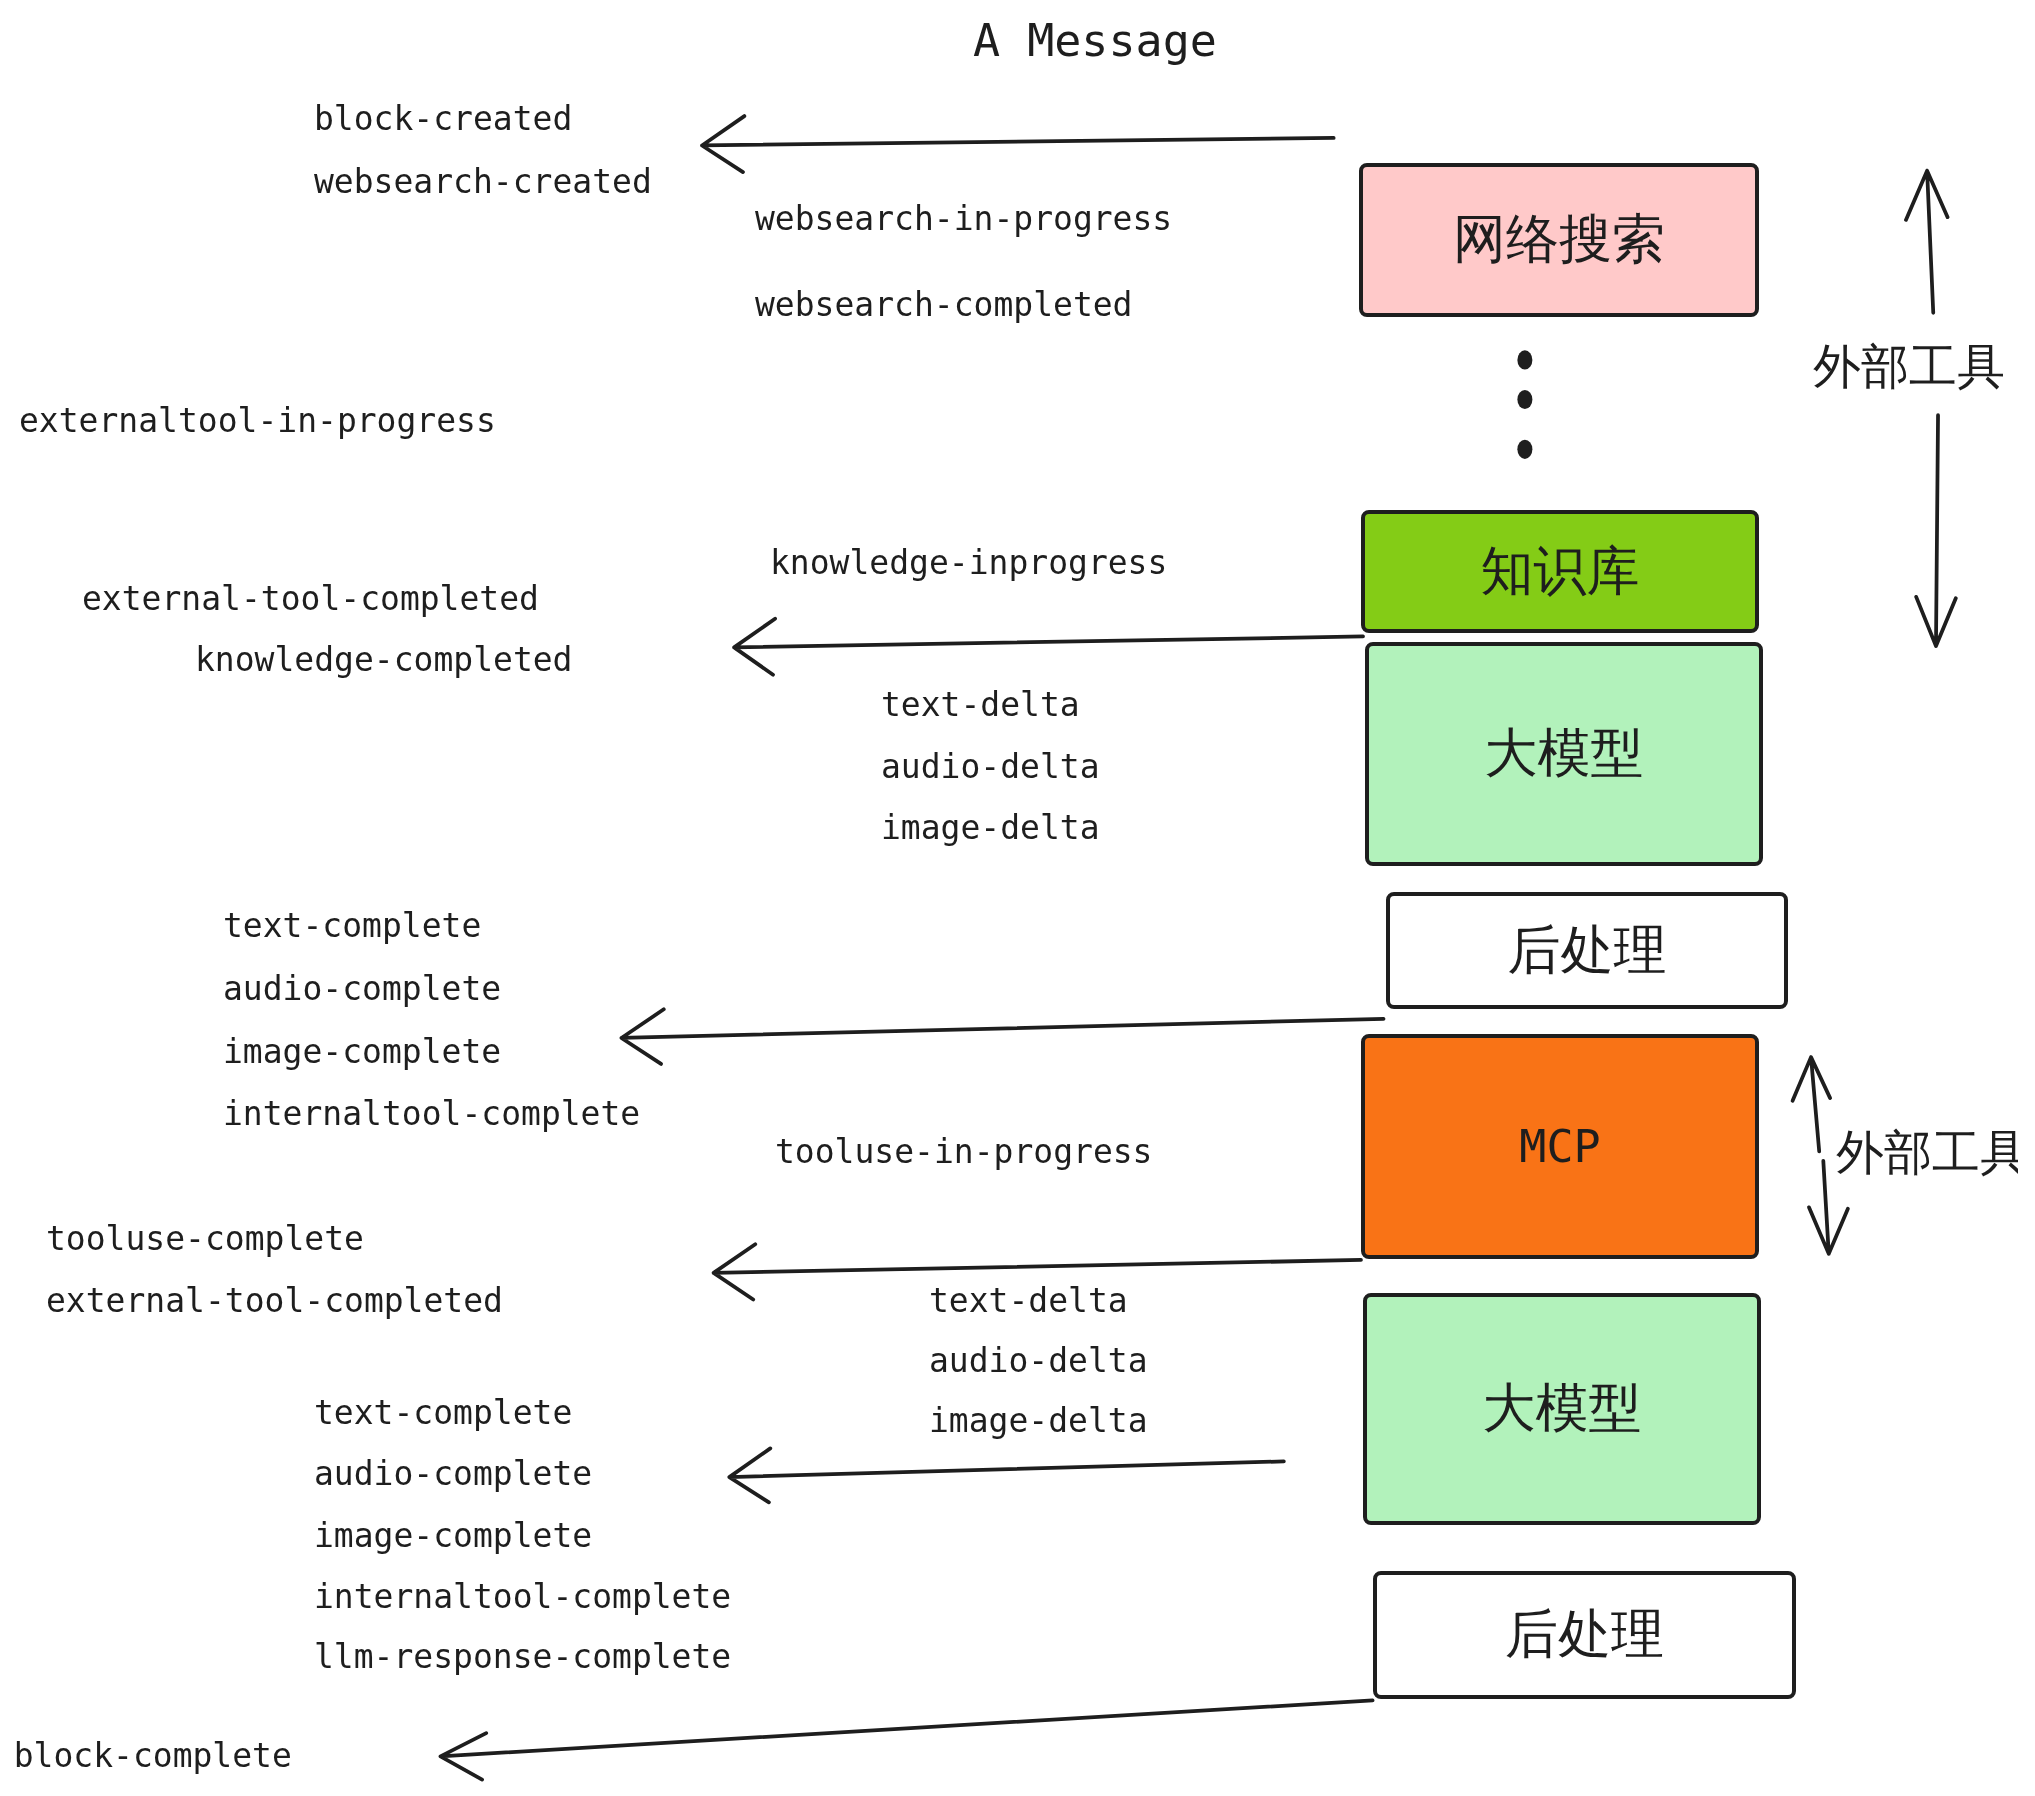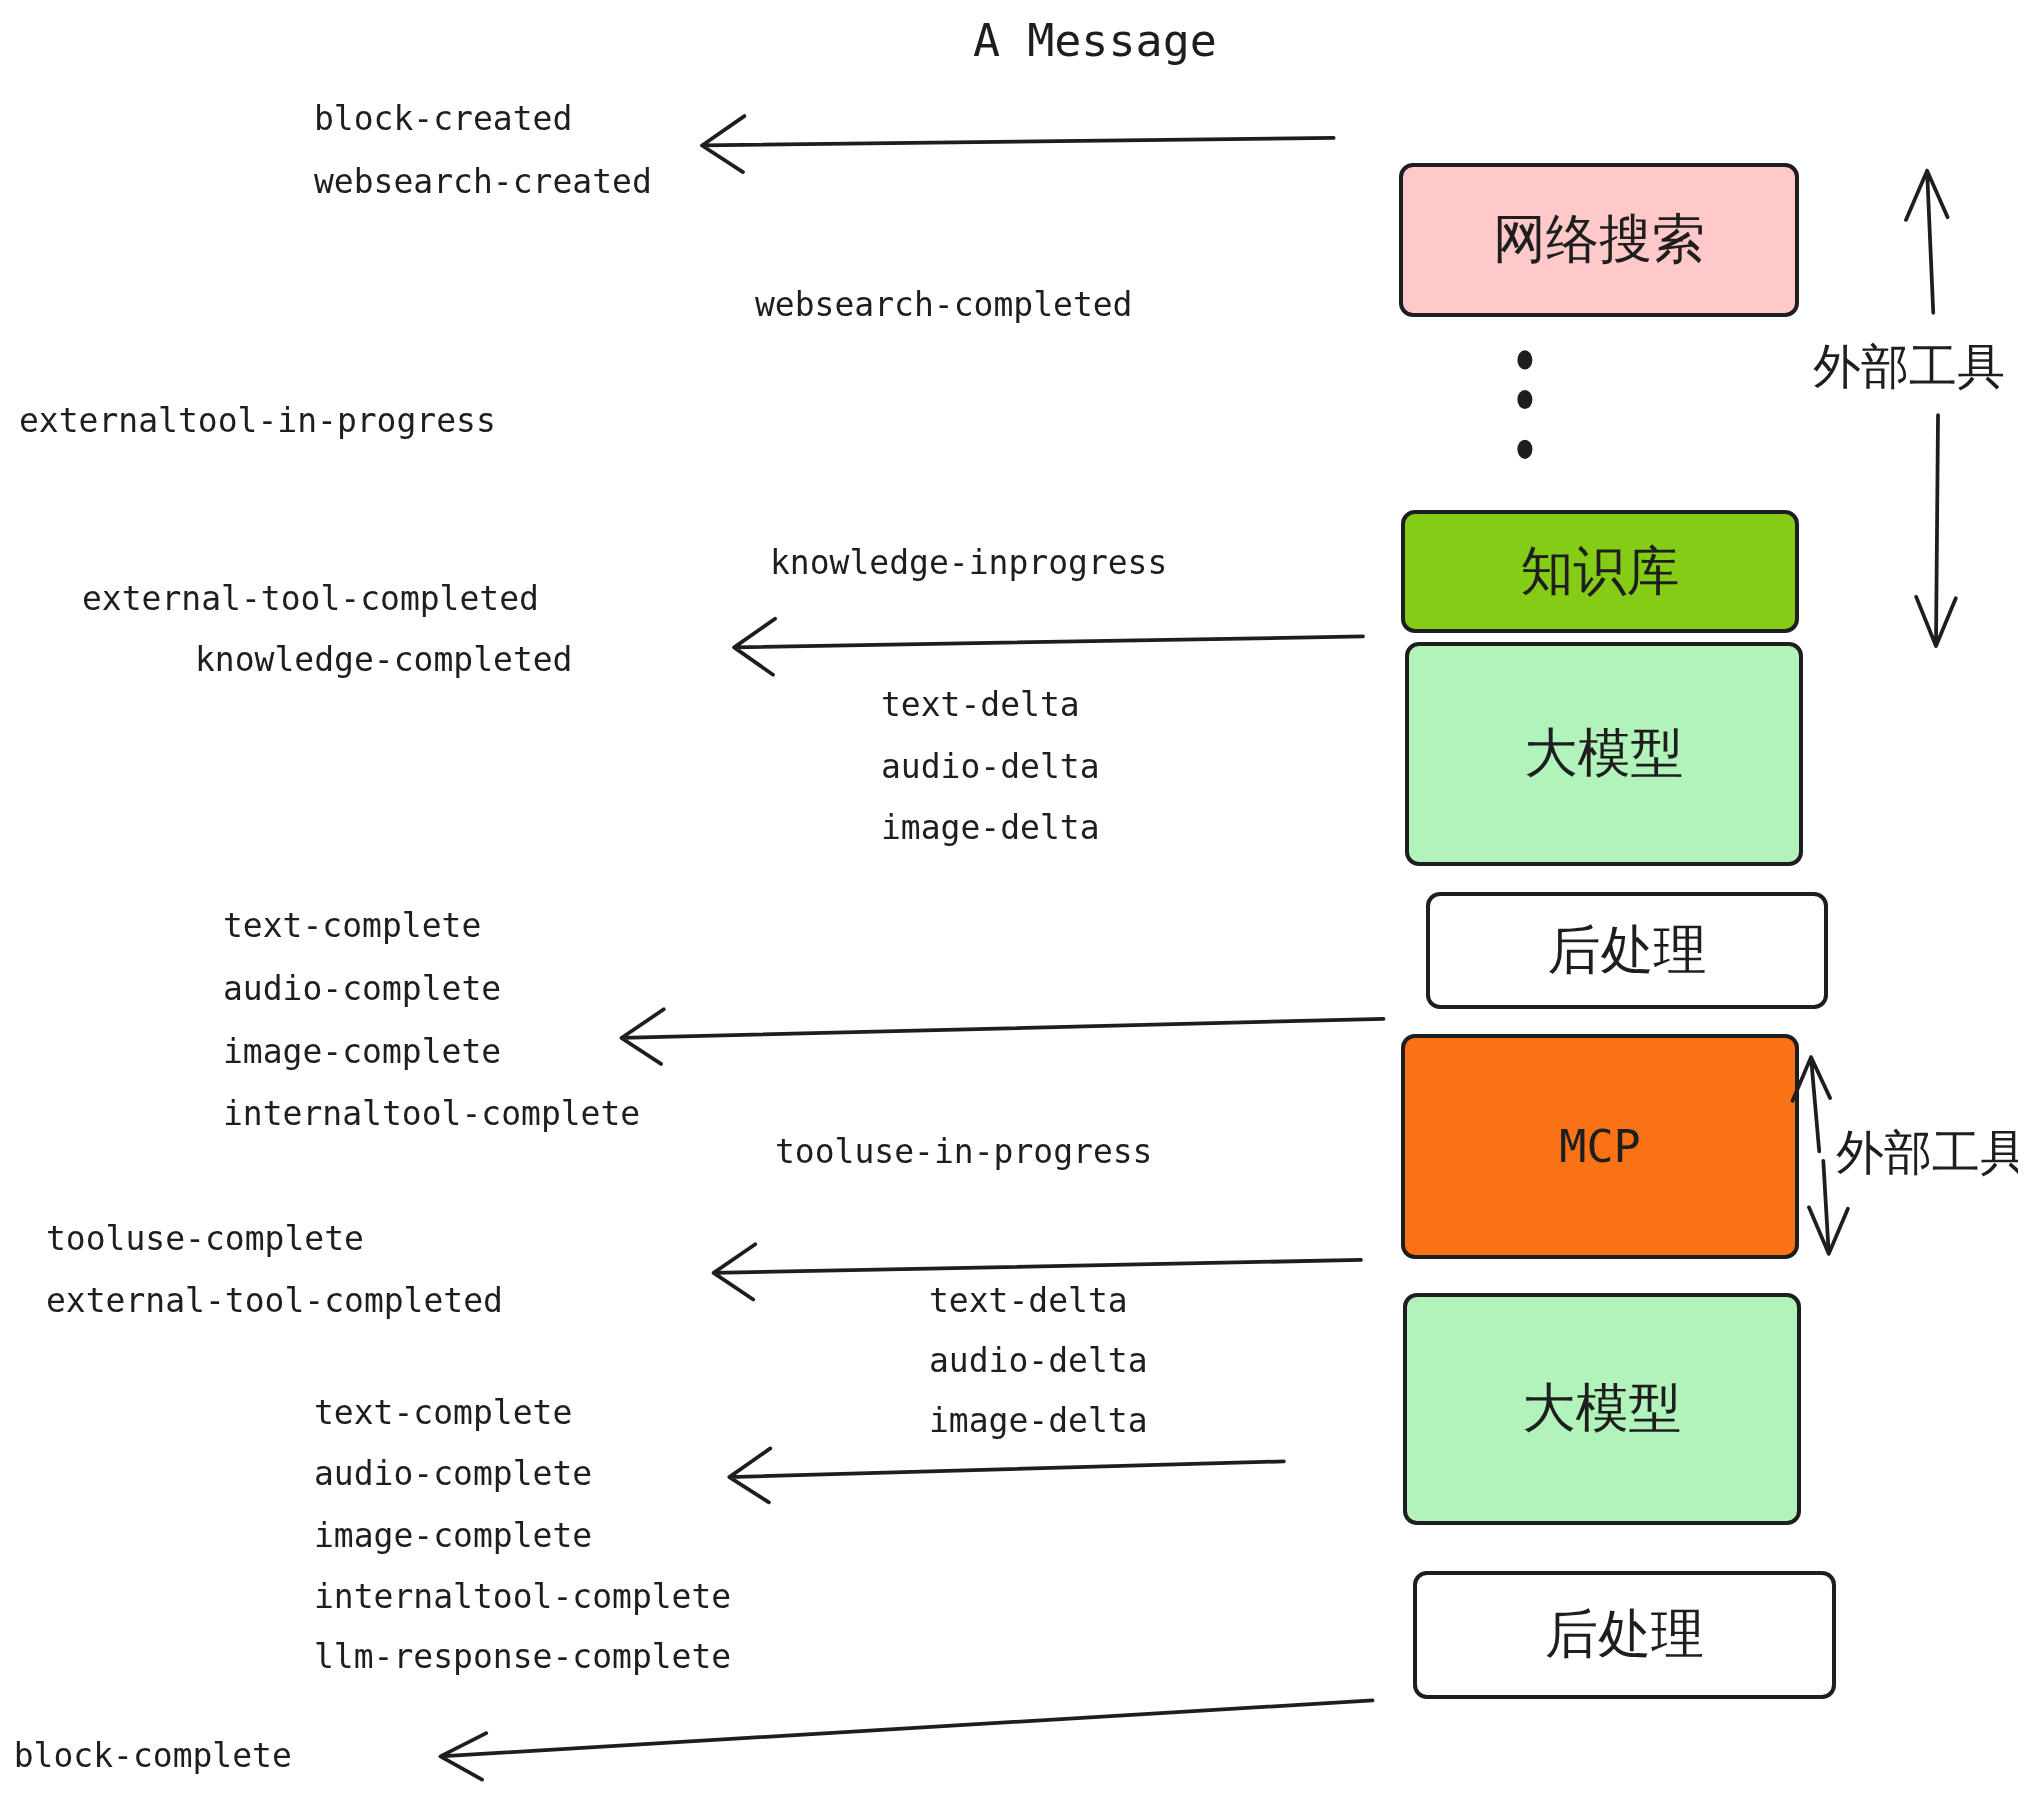--- a/index.html
+++ b/index.html
@@ -9,44 +9,44 @@
   }
   .ev{
     position:absolute;font-size:33px;line-height:1.1;white-space:pre;
     font-family:"DejaVu Sans Mono",monospace;color:#1e1e1e;
   }
   .title{
     position:absolute;font-size:45px;font-family:"DejaVu Sans Mono",monospace;
     color:#1e1e1e;white-space:pre;
   }
   .box{
-    position:absolute;border:4.1px solid #1e1e1e;border-radius:14px;
+    position:absolute;border:4.1px solid #1e1e1e;border-radius:8px;
     display:flex;align-items:center;justify-content:center;
     font-family:"DejaVu Sans",sans-serif;font-size:53px;color:#1e1e1e;
     box-sizing:border-box;
-    margin-left:40px;
   }
   .box.mono{font-family:"DejaVu Sans Mono",monospace;font-size:45px;}
   .side-label{
     position:absolute;font-size:48px;font-family:"DejaVu Sans",sans-serif;
     color:#1e1e1e;white-space:pre;
   }
   svg.overlay{position:absolute;left:0;top:0;width:2035px;height:1796px;pointer-events:none;}
   svg.overlay path{stroke:#1e1e1e;stroke-width:5.5;fill:none;stroke-linecap:round;stroke-linejoin:round;}
   svg.overlay ellipse{fill:#1e1e1e;stroke:none;}
 </style>
 </head>
 <body>
 
 <div class="canvas">
 
   <div class="title" style="left:973px;top:13.7px">A Message</div>
 
   <div class="ev" style="left:314px;top:101px">block-created</div>
   <div class="ev" style="left:314px;top:164px">websearch-created</div>
+  <div class="ev" style="left:755px;top:201px">websearch-in-progress</div>
   <div class="ev" style="left:755px;top:287px">websearch-completed</div>
   <div class="ev" style="left:19px;top:403px">externaltool-in-progress</div>
   <div class="ev" style="left:770px;top:545px">knowledge-inprogress</div>
   <div class="ev" style="left:82px;top:581px">external-tool-completed</div>
   <div class="ev" style="left:195px;top:642px">knowledge-completed</div>
 
   <div class="ev" style="left:881px;top:687px">text-delta</div>
   <div class="ev" style="left:881px;top:749px">audio-delta</div>
   <div class="ev" style="left:881px;top:810px">image-delta</div>
 

